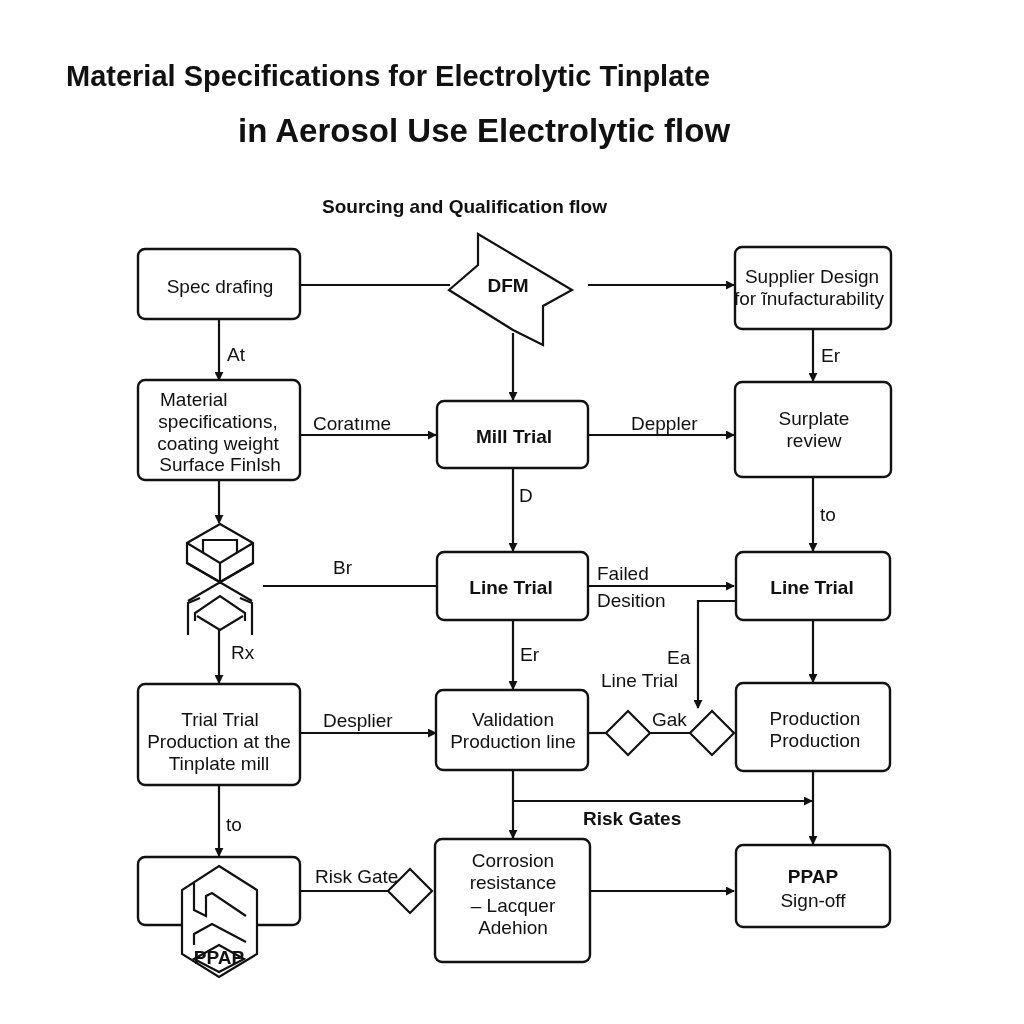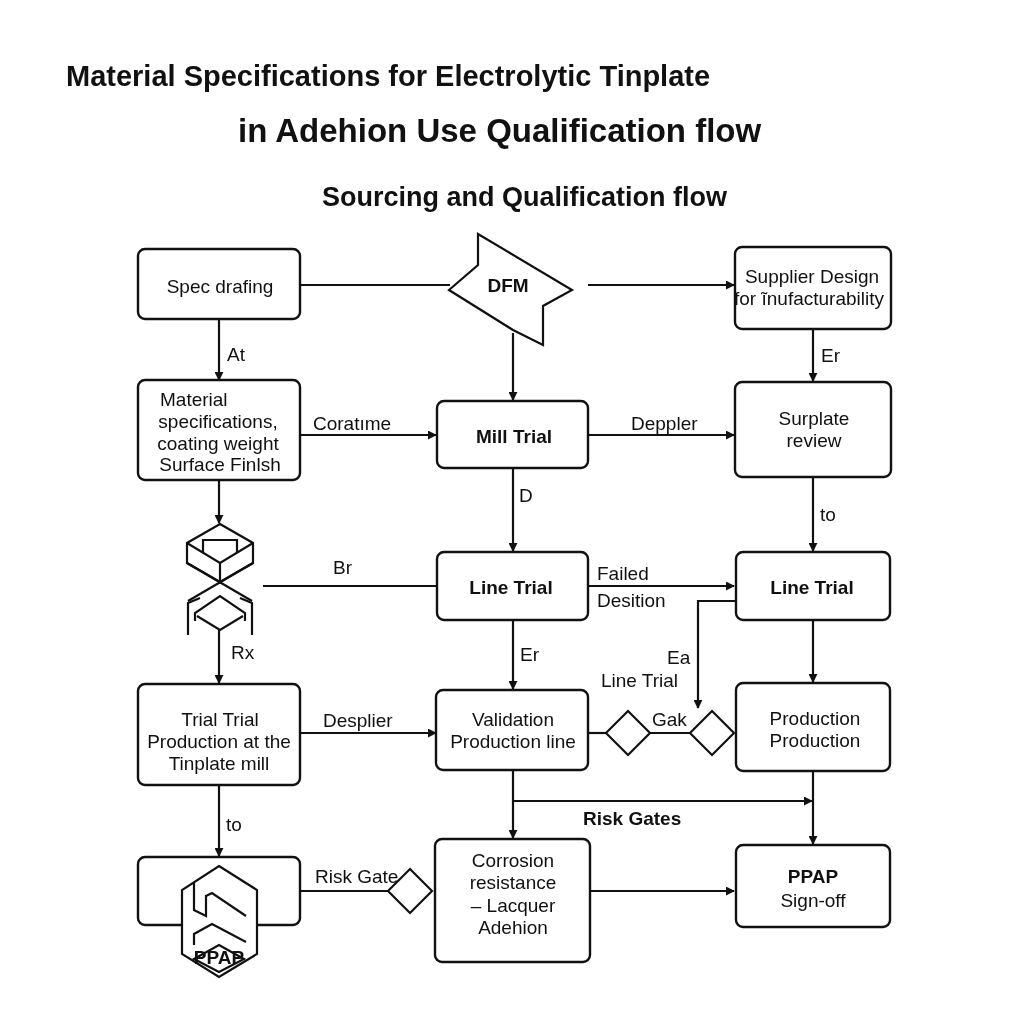--- a/index.html
+++ b/index.html
@@ -1,33 +1,33 @@
 <!DOCTYPE html>
 <html><head>
 <meta charset="utf-8">
 <style>
   html, body { margin: 0; padding: 0; background: #ffffff; }
   body { width: 1024px; height: 1024px; position: relative; overflow: hidden;
          font-family: "Liberation Sans", sans-serif; color: #111111; }
   .title { position: absolute; font-weight: bold; white-space: nowrap; }
   #t1 { left: 66px; top: 60px; font-size: 29px; }
   #t2 { left: 238px; top: 112px; font-size: 33px; }
-  #t3 { left: 322px; top: 182px; font-size: 27px; }
+  #t3 { left: 322px; top: 196px; font-size: 19px; }
   svg { position: absolute; left: 0; top: 0; }
   .box { fill: #ffffff; stroke: #111111; stroke-width: 2.4; }
   .ln { stroke: #111111; stroke-width: 2.2; fill: none; }
   .shp { stroke: #111111; stroke-width: 2.2; fill: #ffffff; }
   .txt { font-family: "Liberation Sans", sans-serif; fill: #111111; font-size: 19px; }
   .bold { font-weight: bold; }
 </style>
 </head>
 <body>
 
 <div class="title" id="t1">Material Specifications for Electrolytic  Tinplate</div>
-<div class="title" id="t2">in Adehion Use Qualification flow</div>
+<div class="title" id="t2">in Aerosol Use Electrolytic flow</div>
 <div class="title" id="t3">Sourcing and Qualification flow</div>
 
 <svg width="1024" height="1024" viewBox="0 0 1024 1024">
   <defs>
     <marker id="ah" viewBox="0 0 10 10" refX="9" refY="5" markerWidth="9" markerHeight="9" orient="auto-start-reverse" markerUnits="userSpaceOnUse">
       <path d="M0,0 L10,5 L0,10 z" fill="#111111"></path>
     </marker>
   </defs>
 
   <g>

